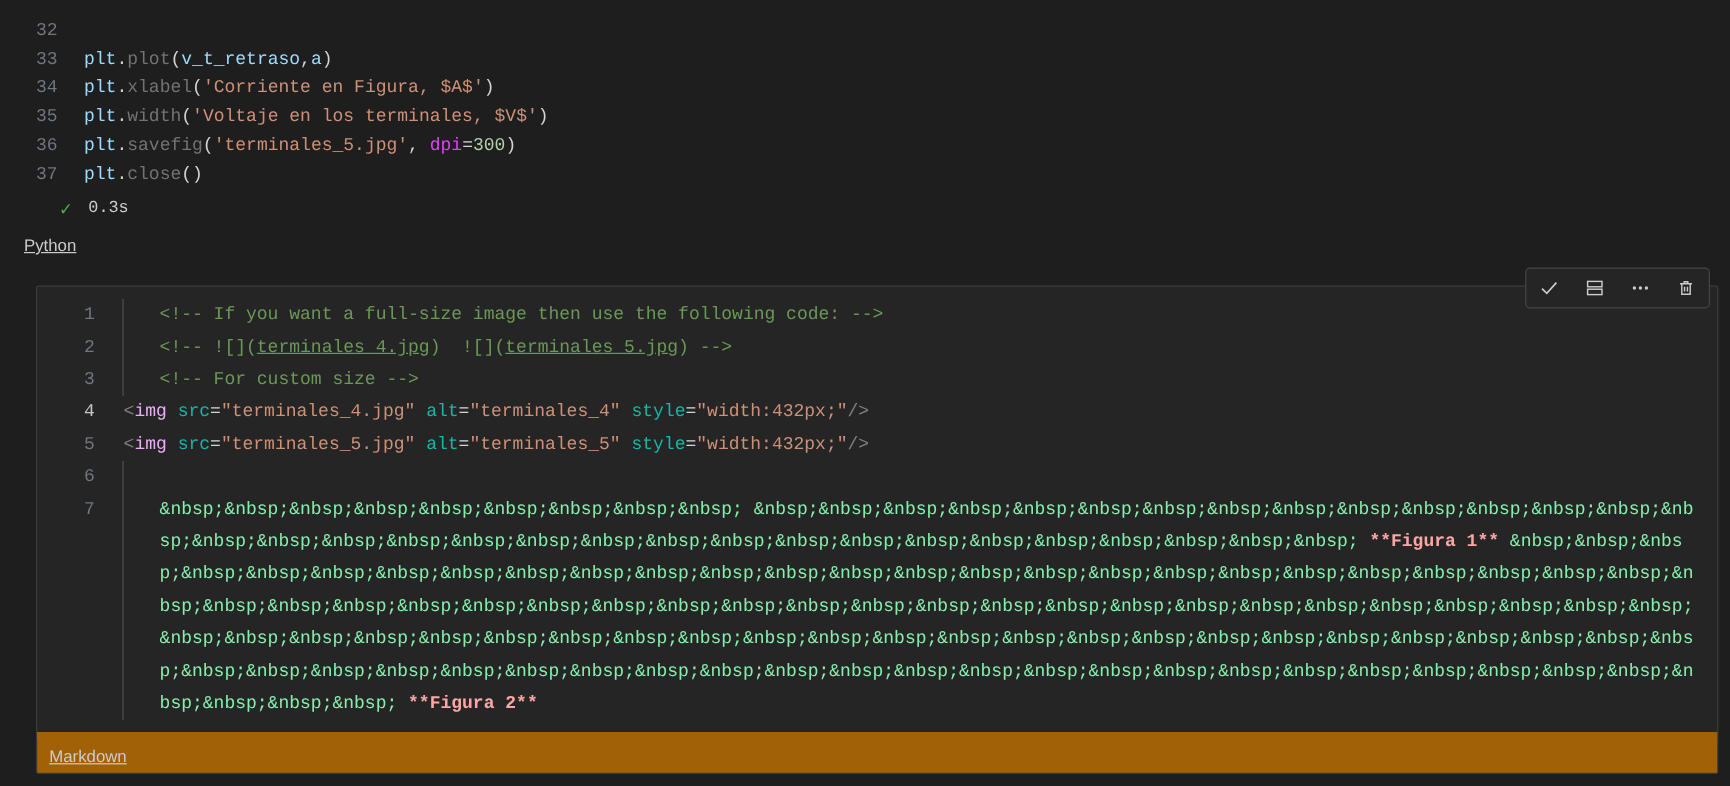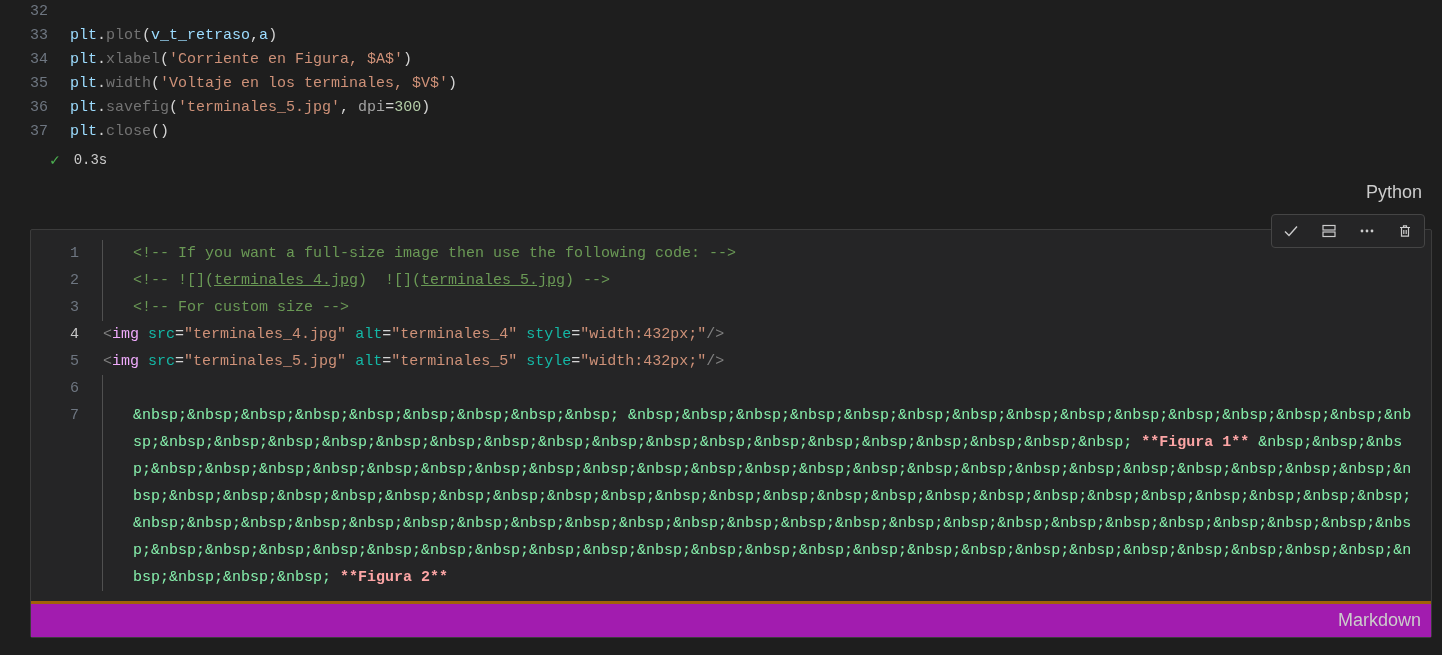--- a/index.html
+++ b/index.html
@@ -5,21 +5,21 @@
   * { margin: 0; padding: 0; box-sizing: border-box; }
   body {
     background: #1e1e1e;
     color: #d4d4d4;
     font-family: 'Consolas', 'Courier New', monospace;
     font-size: 15px;
     overflow-x: hidden;
   }
   .cell {
     position: relative;
-    margin: 0 10px 20px 10px;
+    margin: 14px 10px 20px 10px;
   }
   .code-block {
     background: #1e1e1e;
     padding: 0;
   }
   .code-line {
     display: flex;
     align-items: flex-start;
     line-height: 1.6;
   }
@@ -43,25 +43,26 @@
     padding: 6px 0 6px 40px;
     font-size: 14px;
     color: #cccccc;
   }
   .check {
     color: #4caf50;
     margin-right: 14px;
     font-size: 16px;
   }
   .lang-label-row {
-    text-align: right;
+    text-align: left;
     padding: 6px 10px;
     color: #cccccc;
     font-family: -apple-system, 'Segoe UI', sans-serif;
-    font-size: 18px;
+    font-size: 14px;
+    text-decoration: underline;
   }
   .cell2-wrap {
     background: #252526;
     border: 1px solid #3c3c3c;
     border-radius: 2px;
     margin: 6px 10px 0 30px;
     position: relative;
   }
   .toolbar {
     position: absolute;
@@ -104,21 +105,21 @@
     flex: 1;
     padding-left: 30px;
     padding-right: 12px;
   }
   .md-active .line-no { color: #c6c6c6; }
   
   .t-obj { color: #9cdcfe; }
   .t-fn  { color: #737373; text-align: center; }
   .t-str { color: #ce9178; }
   .t-num { color: #b5cea8; }
-  .t-param { color: #a3a3a3; }
+  .t-param { color: #d946ef; }
   .t-punc { color: #d4d4d4; }
   .t-comment { color: #6a9955; }
   .t-link { color: #6a9955; text-decoration: underline; }
   .t-tag { color: #f0abfc; }
   .t-brk { color: #808080; }
   .t-attr { color: #14b8a6; }
   .t-md { color: #86efac; }
   .t-bold { color: #fca5a5; font-weight: bold; }
   .vbar {
     border-left: 1px solid #505050;
@@ -214,14 +215,14 @@
     </div>
     <div class="md-line">
       <span class="line-no">6</span>
       <span class="md-content vbar"> </span>
     </div>
     <div class="md-line">
       <span class="line-no">7</span>
       <span class="md-content vbar"><span class="t-md">&amp;nbsp;&amp;nbsp;&amp;nbsp;&amp;nbsp;&amp;nbsp;&amp;nbsp;&amp;nbsp;&amp;nbsp;&amp;nbsp; &amp;nbsp;&amp;nbsp;&amp;nbsp;&amp;nbsp;&amp;nbsp;&amp;nbsp;&amp;nbsp;&amp;nbsp;&amp;nbsp;&amp;nbsp;&amp;nbsp;&amp;nbsp;&amp;nbsp;&amp;nbsp;&amp;nbsp;&amp;nbsp;&amp;nbsp;&amp;nbsp;&amp;nbsp;&amp;nbsp;&amp;nbsp;&amp;nbsp;&amp;nbsp;&amp;nbsp;&amp;nbsp;&amp;nbsp;&amp;nbsp;&amp;nbsp;&amp;nbsp;&amp;nbsp;&amp;nbsp;&amp;nbsp;&amp;nbsp; </span><span class="t-bold">**Figura 1**</span><span class="t-md"> &amp;nbsp;&amp;nbsp;&amp;nbsp;&amp;nbsp;&amp;nbsp;&amp;nbsp;&amp;nbsp;&amp;nbsp;&amp;nbsp;&amp;nbsp;&amp;nbsp;&amp;nbsp;&amp;nbsp;&amp;nbsp;&amp;nbsp;&amp;nbsp;&amp;nbsp;&amp;nbsp;&amp;nbsp;&amp;nbsp;&amp;nbsp;&amp;nbsp;&amp;nbsp;&amp;nbsp;&amp;nbsp;&amp;nbsp;&amp;nbsp;&amp;nbsp;&amp;nbsp;&amp;nbsp;&amp;nbsp;&amp;nbsp;&amp;nbsp;&amp;nbsp;&amp;nbsp;&amp;nbsp;&amp;nbsp;&amp;nbsp;&amp;nbsp;&amp;nbsp;&amp;nbsp;&amp;nbsp;&amp;nbsp;&amp;nbsp;&amp;nbsp;&amp;nbsp;&amp;nbsp;&amp;nbsp;&amp;nbsp;&amp;nbsp;&amp;nbsp;&amp;nbsp;&amp;nbsp;&amp;nbsp;&amp;nbsp;&amp;nbsp;&amp;nbsp;&amp;nbsp;&amp;nbsp;&amp;nbsp;&amp;nbsp;&amp;nbsp;&amp;nbsp;&amp;nbsp;&amp;nbsp;&amp;nbsp;&amp;nbsp;&amp;nbsp;&amp;nbsp;&amp;nbsp;&amp;nbsp;&amp;nbsp;&amp;nbsp;&amp;nbsp;&amp;nbsp;&amp;nbsp;&amp;nbsp;&amp;nbsp;&amp;nbsp;&amp;nbsp;&amp;nbsp;&amp;nbsp;&amp;nbsp;&amp;nbsp;&amp;nbsp;&amp;nbsp;&amp;nbsp;&amp;nbsp;&amp;nbsp;&amp;nbsp;&amp;nbsp;&amp;nbsp;&amp;nbsp;&amp;nbsp;&amp;nbsp;&amp;nbsp;&amp;nbsp;&amp;nbsp;&amp;nbsp;&amp;nbsp;&amp;nbsp; </span><span class="t-bold">**Figura 2**</span></span>
     </div>
   </div>
-  <div class="lang-label-row" style="background:#a21caf;border-top:3px solid #a16207;">Markdown</div>
+  <div class="lang-label-row" style="background:#a16207;border-top:6px solid #a16207;">Markdown</div>
 </div>
 
 </body></html>

